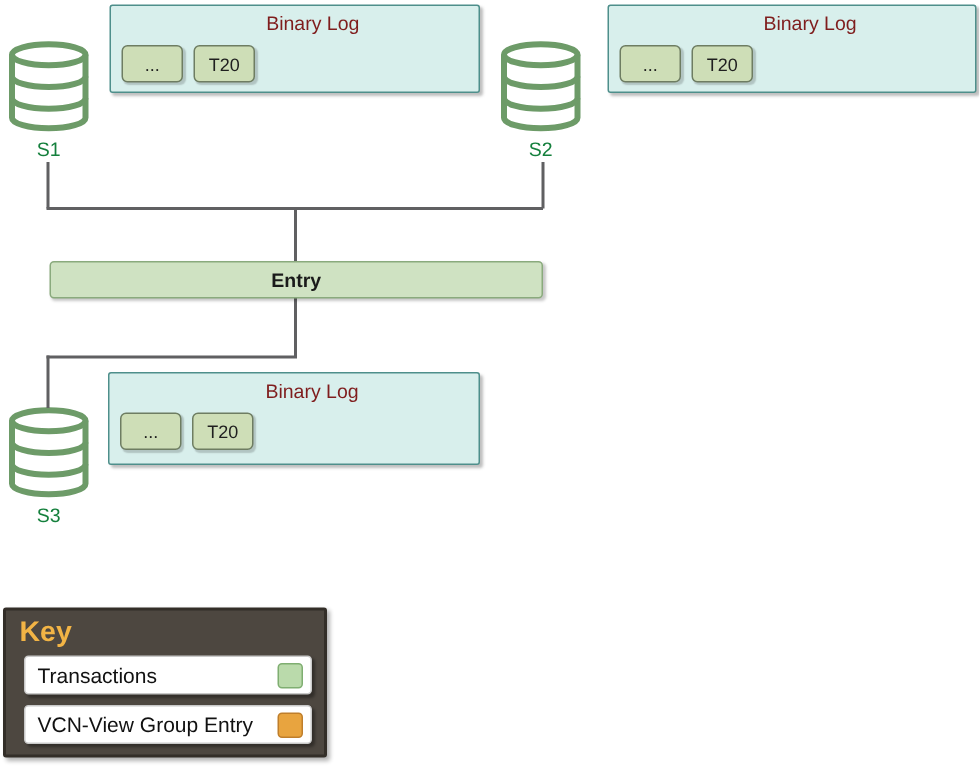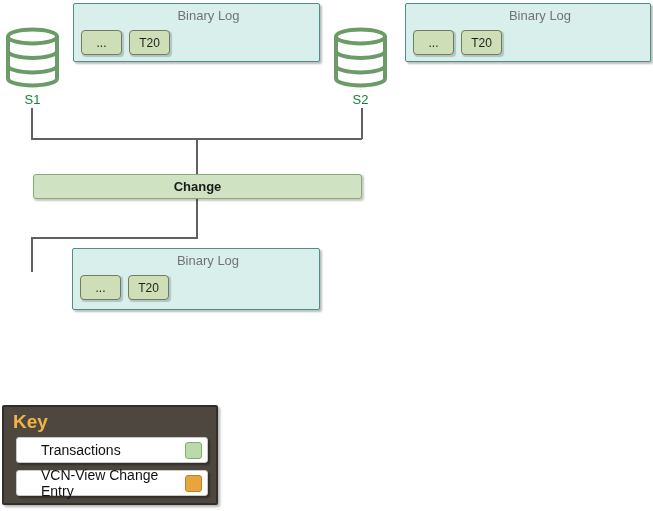--- a/index.html
+++ b/index.html
@@ -9,21 +9,21 @@
   }
   
   .binlog{
     position:absolute;box-sizing:border-box;
     background:var(--binlog-fill,#d8efec);
     border:1px solid var(--binlog-border,#4e8f8b);
     border-radius:2px;
     box-shadow:2px 2px 2px rgba(110,110,110,.45);
   }
   .binlog-title{
-    text-align:center;font-size:13px;padding-top:4px;color:#737373;padding-left:24px;
+    text-align:center;font-size:13px;padding-top:4px;color:#7f1d1d;padding-left:24px;
   }
   .chips{position:absolute;left:7px;top:26px;display:flex;gap:7px;}
   .chip{
     box-sizing:border-box;width:41px;height:25px;
     background:var(--chip-fill,#cedeb7);
     border:1px solid var(--chip-border,#6e7d62);
     border-radius:4px;
     box-shadow:1.5px 1.5px 1px rgba(0,0,0,.18);
     display:flex;align-items:center;justify-content:center;
     font-size:12px;color:#1f1f1f;
@@ -60,21 +60,21 @@
   .key-title{
     position:absolute;left:9px;top:4px;
     font-size:19px;font-weight:bold;color:var(--key-title,#f2b445);
   }
   .key-row{
     position:absolute;left:12px;width:192px;height:26px;
     box-sizing:border-box;background:#ffffff;
     border:1px solid #c9c9c9;border-radius:3px;
     box-shadow:2px 2px 2px rgba(0,0,0,.35);
     display:flex;align-items:center;justify-content:space-between;
-    padding:0 5px 0 24px;font-size:14px;color:#111;
+    padding:0 5px 0 8px;font-size:14px;color:#111;
   }
   .key-row.r1{top:30px;}
   .key-row.r2{top:63px;}
   .swatch{
     box-sizing:border-box;width:17px;height:17px;border-radius:3px;flex:0 0 auto;
   }
   .swatch.green{
     background:var(--legend-green-fill,#badaab);
     border:1.5px solid var(--legend-green-border,#7fae71);
   }
@@ -125,38 +125,47 @@
   <div class="server" style="left:332px;top:27px">
     <svg class="cyl" width="57" height="63" viewBox="0 0 57 63">
       <ellipse cx="28.5" cy="9.5" rx="24.5" ry="7"></ellipse>
       <path d="M4 9.5 v42 a24.5 7 0 0 0 49 0 v-42"></path>
       <path d="M4 24 a24.5 7 0 0 0 49 0"></path>
       <path d="M4 38.5 a24.5 7 0 0 0 49 0"></path>
     </svg>
     <div class="server-label">S2</div>
   </div>
 
+  <div class="server" style="left:4px;top:271px">
+    <svg class="cyl" width="57" height="63" viewBox="0 0 57 63">
+      <ellipse cx="28.5" cy="9.5" rx="24.5" ry="7"></ellipse>
+      <path d="M4 9.5 v42 a24.5 7 0 0 0 49 0 v-42"></path>
+      <path d="M4 24 a24.5 7 0 0 0 49 0"></path>
+      <path d="M4 38.5 a24.5 7 0 0 0 49 0"></path>
+    </svg>
+    <div class="server-label">S3</div>
+  </div>
 
   <div class="line v" style="left:31px;top:108px;height:31px"></div>
   <div class="line v" style="left:361px;top:108px;height:31px"></div>
   <div class="line h" style="left:31px;top:138px;width:331px"></div>
   <div class="line v" style="left:196px;top:139px;height:36px"></div>
   <div class="line v" style="left:196px;top:198px;height:40px"></div>
   <div class="line h" style="left:31px;top:237px;width:167px"></div>
   <div class="line v" style="left:31px;top:237px;height:35px"></div>
 
   <div class="group-box">
-    <span>Change</span>
+    <span>Entry</span>
   </div>
 
   <div class="key-box">
     <div class="key-title">Key</div>
     <div class="key-row r1">
       <span>Transactions</span>
       <span class="swatch green"></span>
     </div>
     <div class="key-row r2">
-      <span>VCN-View Change Entry</span>
+      <span>VCN-View Group Entry</span>
       <span class="swatch orange"></span>
     </div>
   </div>
 
 </div>
 
 </body></html>

